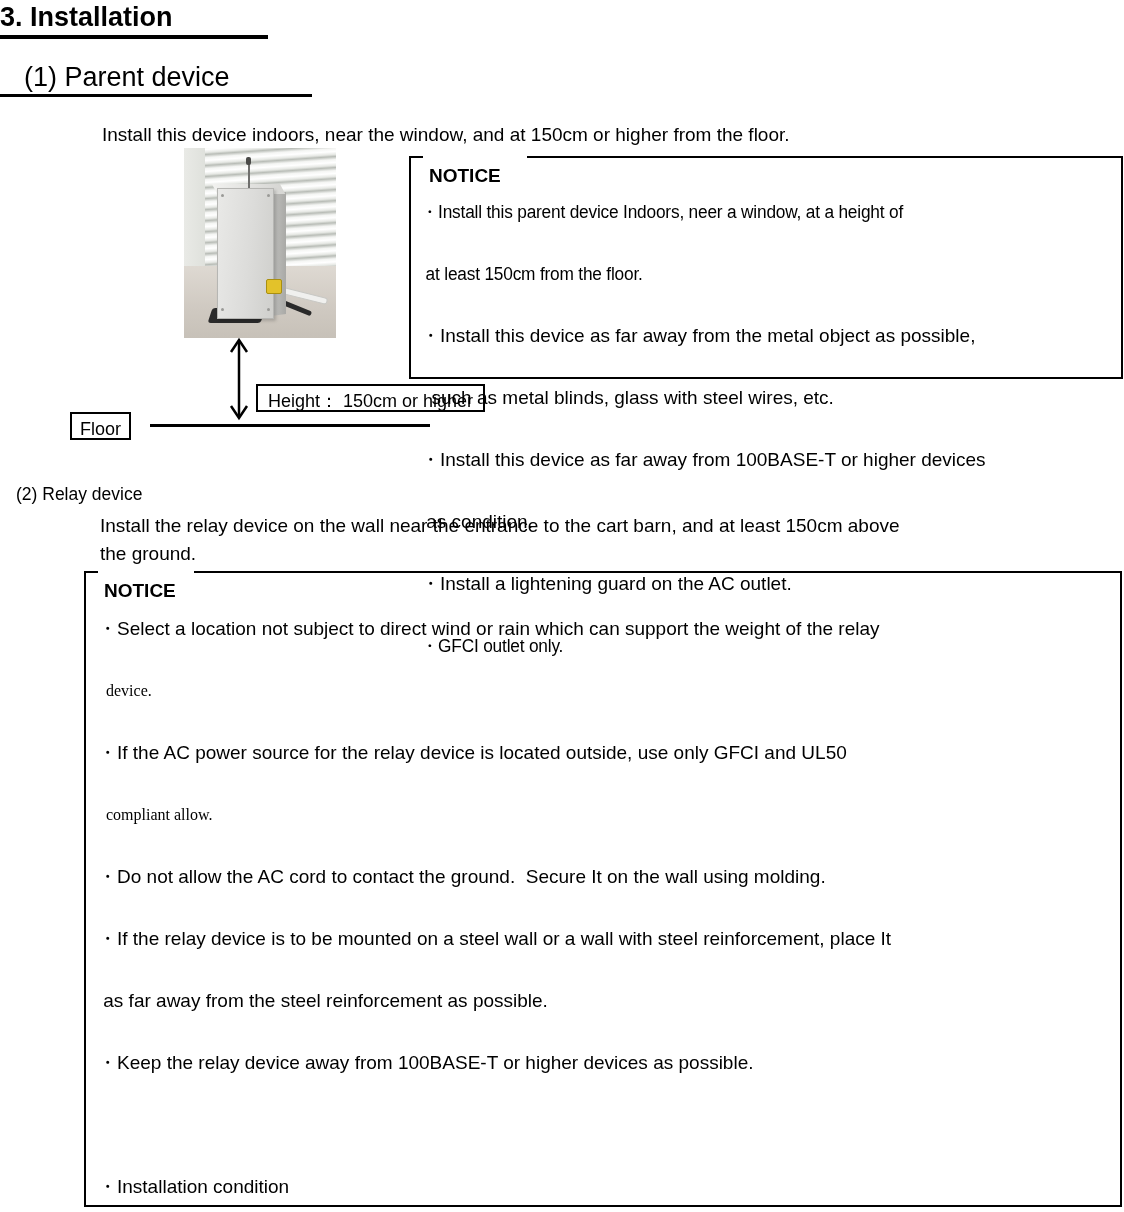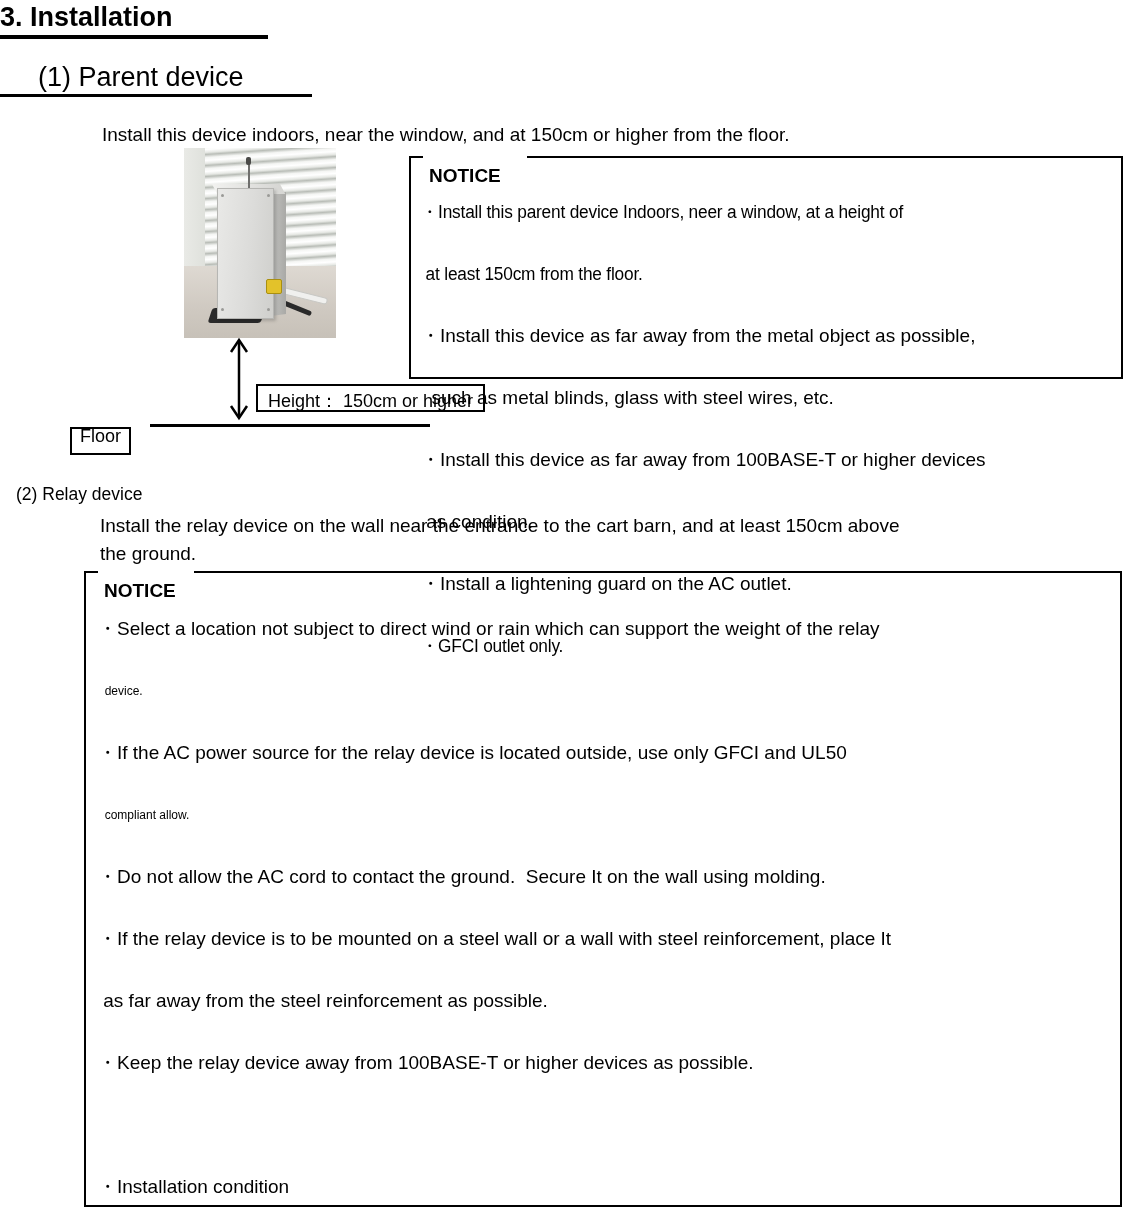--- a/index.html
+++ b/index.html
@@ -30,21 +30,21 @@
     padding-bottom: 2px;
     white-space: nowrap;
   }
   .h-sub {
     position: absolute;
     left: 0px;
     top: 62px;
     width: 312px;
     font-size: 27px;
     font-weight: normal;
-    padding-left: 38px;
+    padding-left: 24px;
     box-sizing: border-box;
     border-bottom: 3px solid #000;
     padding-bottom: 1px;
     white-space: nowrap;
   }
 
   .para {
     position: absolute;
     font-size: 19px;
     line-height: 26px;
@@ -208,22 +208,21 @@
   .callout-height {
     left: 256px;
     top: 384px;
     height: 28px;
     padding: 0 10px;
   }
   .callout-floor {
     left: 70px;
     top: 412px;
     height: 28px;
-    padding: 8px 8px;
-    margin-top: 15px;
+    padding: 0 8px;
   }
   .floor-line {
     position: absolute;
     left: 150px;
     top: 424px;
     width: 280px;
     height: 3px;
     background: #000;
   }
 
@@ -291,21 +290,22 @@
     white-space: pre;
   }
   
   .line.cond {
     font-size: 18px;
     letter-spacing: -0.2px;
     transform: scaleX(0.96);
     transform-origin: left center;
   }
   .line.small {
-    font-size: 12px;
+    font-size: 16px;
+    font-family: Liberation Serif, serif;
   }
   .line.blank {
     height: 26px;
   }
 </style>
 </head>
 <body>
 
 <div class="h-main">3. Installation</div>
 

